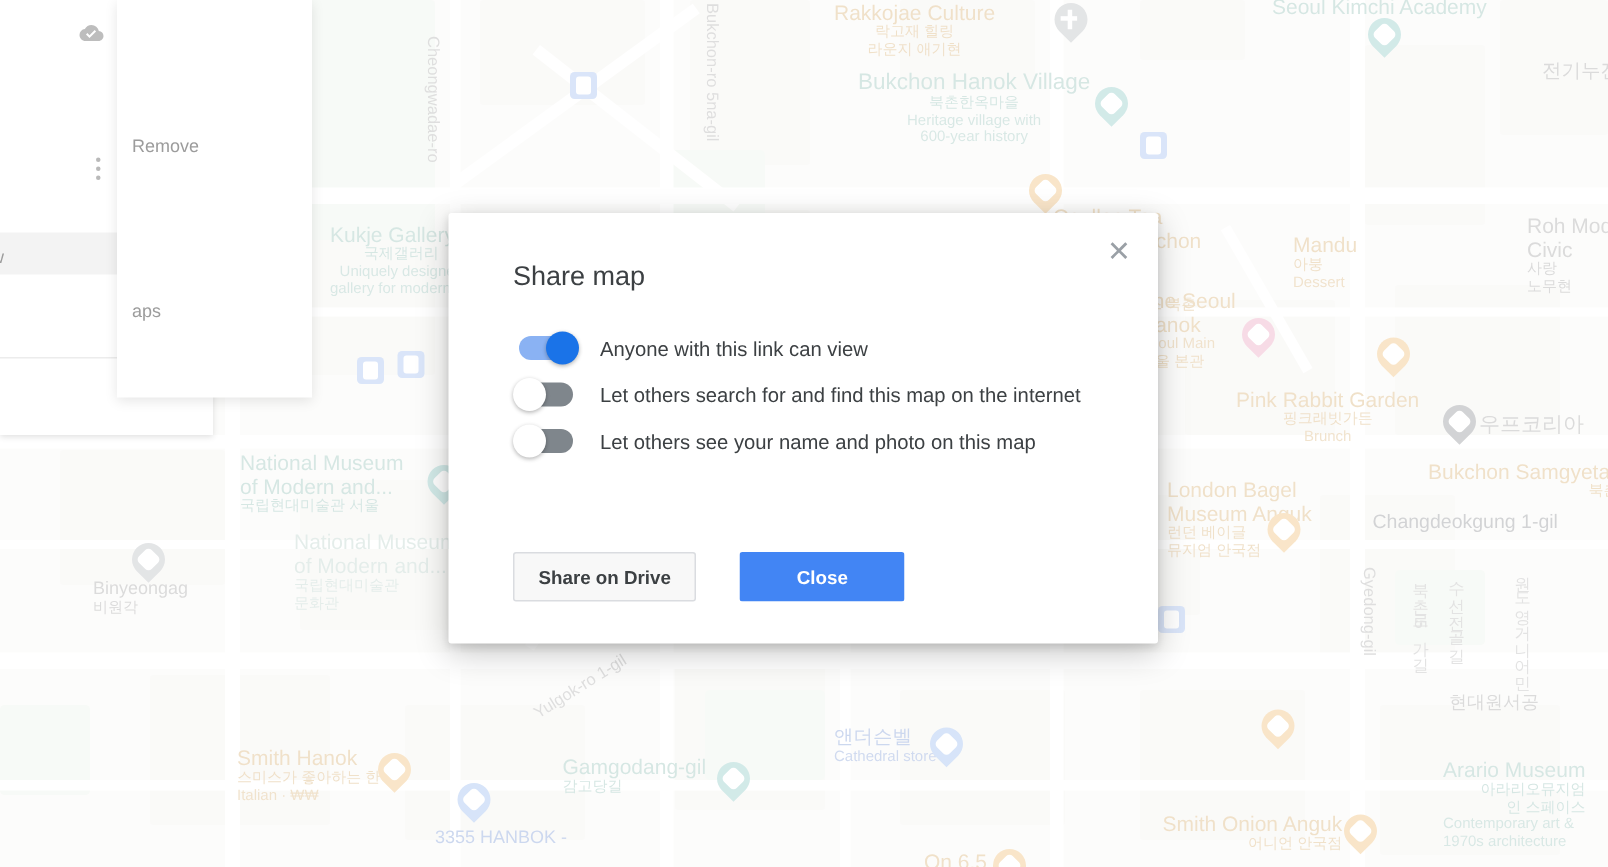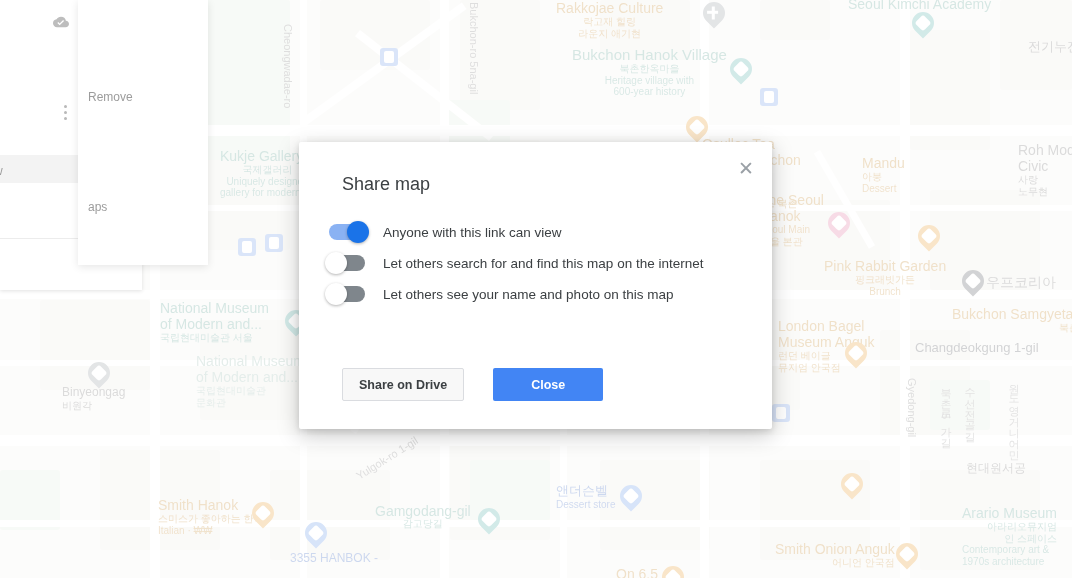--- a/index.html
+++ b/index.html
@@ -247,21 +247,21 @@
     position: absolute;
     left: 43px;
     top: 32px;
     font-size: 18px;
     color: #3c4043;
     font-weight: 400;
   }
 
   .toggle-row {
     position: absolute;
-    left: 26px;
+    left: 43px;
     display: flex;
     align-items: center;
     height: 24px;
   }
   .switch {
     position: relative;
     width: 44px;
     height: 22px;
     flex: 0 0 auto;
     cursor: pointer;
@@ -528,32 +528,32 @@
 
     <div class="map-label lbl-poi" style="left:158px;top:497px;">
       <div class="lbl-big">Smith Hanok</div>
       <div class="lbl-ko">스미스가 좋아하는 한옥</div>
       <div class="lbl-sub" style="">Italian · ₩₩</div>
     </div>
     <div class="pin pin-orange" style="left:252px;top:502px;"></div>
 
     <div class="map-label lbl-attr" style="left:375px;top:503px;">
       <div class="lbl-big">Gamgodang-gil</div>
-      <div class="lbl-ko" style="text-align:center;font-family:Liberation Mono, monospace;">감고당길</div>
+      <div class="lbl-ko" style="">감고당길</div>
     </div>
     <div class="pin pin-teal" style="left:478px;top:508px;"></div>
 
     <div class="pin pin-blue" style="left:305px;top:522px;"></div>
     <div class="map-label lbl-store" style="left:290px;top:552px;">
       <div>3355 HANBOK -</div>
     </div>
 
     <div class="map-label lbl-store" style="left:556px;top:484px;">
       <div style="font-size:13px;">앤더슨벨</div>
-      <div class="lbl-sub">Dessert store</div>
+      <div class="lbl-sub">Cathedral store</div>
     </div>
     <div class="pin pin-blue" style="left:620px;top:485px;"></div>
 
     <div class="pin pin-orange" style="left:841px;top:473px;"></div>
 
     <div class="map-label lbl-poi" style="left:775px;top:541px;">
       <div class="lbl-big">Smith Onion Anguk</div>
       <div class="lbl-ko" style="text-align:right;">어니언 안국점</div>
     </div>
     <div class="pin pin-orange" style="left:896px;top:543px;"></div>

